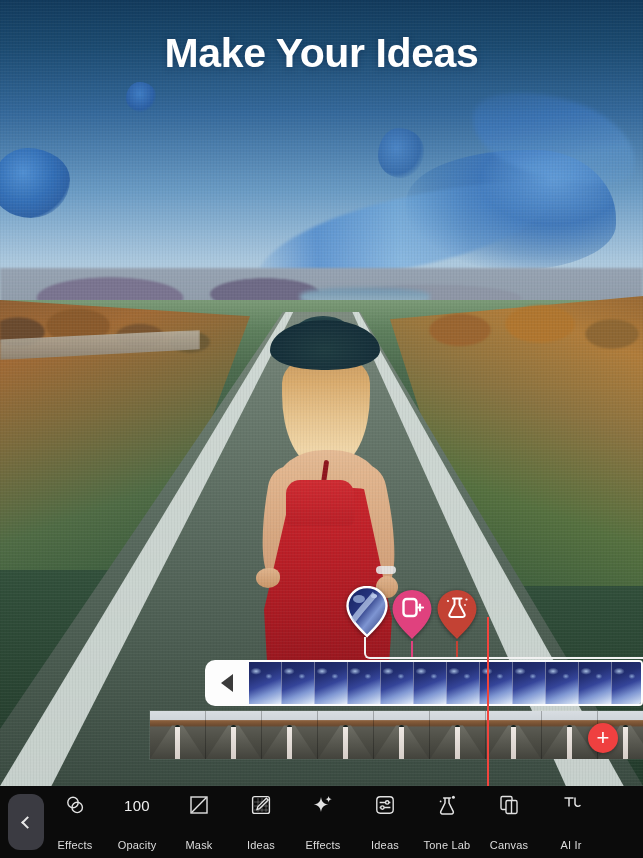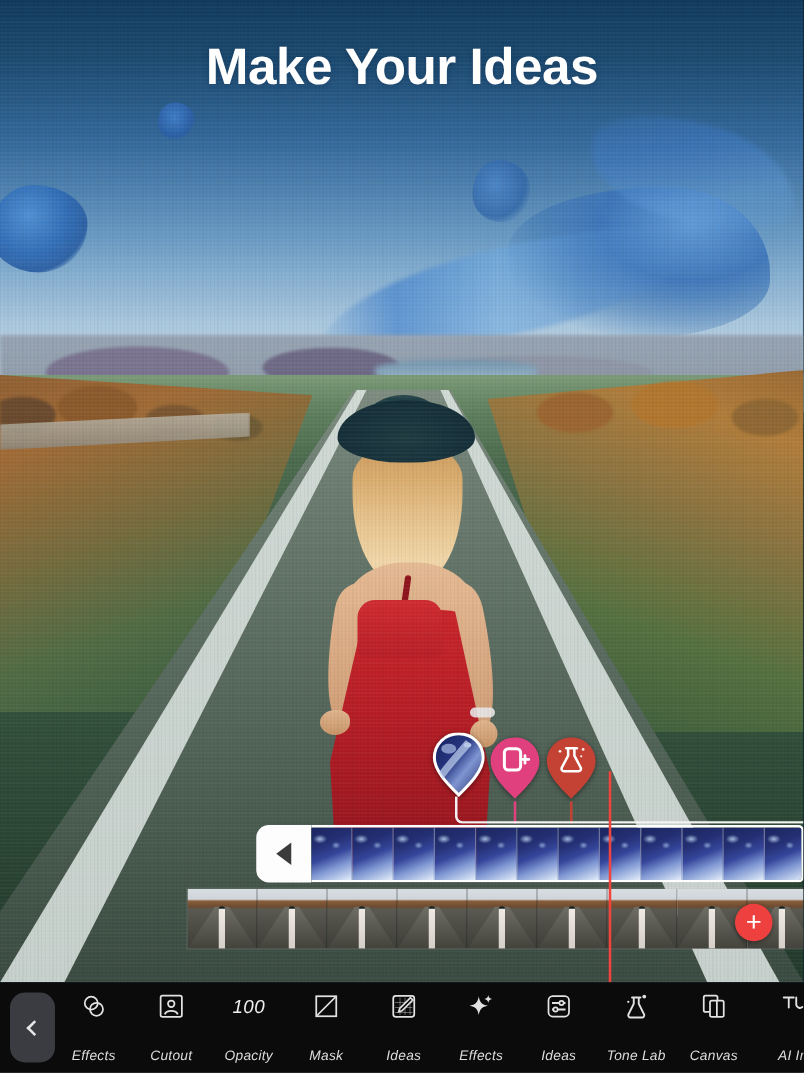--- a/index.html
+++ b/index.html
@@ -330,21 +330,20 @@
   .chev {
     width:9px;height:9px;
     border-left:2px solid #e8e8e8; border-bottom:2px solid #e8e8e8;
     transform: rotate(45deg); margin-left:3px;
   }
   .tool-list { display:flex; align-items:center; flex:1; height:100%; }
   .tool {
     flex:0 0 62px; height:100%;
     display:flex; flex-direction:column; align-items:center; justify-content:center;
     gap:22px;
-    font-style:italic;
   }
   .tool-ico {
     width:24px; height:24px;
     display:flex; align-items:center; justify-content:center;
     color:#e2e2e2;
   }
   .tool-ico svg { display:block; }
   .tool-num {
     font-size:15px; color:#eee; font-weight:500; letter-spacing:.3px;
     height:24px; display:flex; align-items:center;
@@ -533,30 +532,20 @@
       <div class="tool">
         <div class="tool-ico">
           <svg width="24" height="24" viewBox="0 0 24 24" fill="none" stroke="#e2e2e2" stroke-width="1.4">
             <circle cx="10" cy="9.5" r="5.2"></circle>
               <circle cx="14.2" cy="14.4" r="5.2"></circle>
           </svg>
         </div>
         <div class="tool-lbl">Effects</div>
       </div>
 
-      <div class="tool">
-        <div class="tool-ico">
-          <svg width="24" height="24" viewBox="0 0 24 24" fill="none" stroke="#e2e2e2" stroke-width="1.4">
-            <rect x="3.5" y="3.5" width="17" height="17" rx="1.5"></rect>
-            <circle cx="12" cy="10" r="2.6"></circle>
-            <path d="M6.8 18.5 C8 14.7 16 14.7 17.2 18.5"></path>
-          </svg>
-        </div>
-        <div class="tool-lbl">Cutout</div>
-      </div>
 
       <div class="tool">
         <div class="tool-num">100</div>
         <div class="tool-lbl">Opacity</div>
       </div>
 
       <div class="tool">
         <div class="tool-ico">
           <svg width="24" height="24" viewBox="0 0 24 24" fill="none" stroke="#e2e2e2" stroke-width="1.4">
             <rect x="4" y="4" width="16" height="16"></rect>

